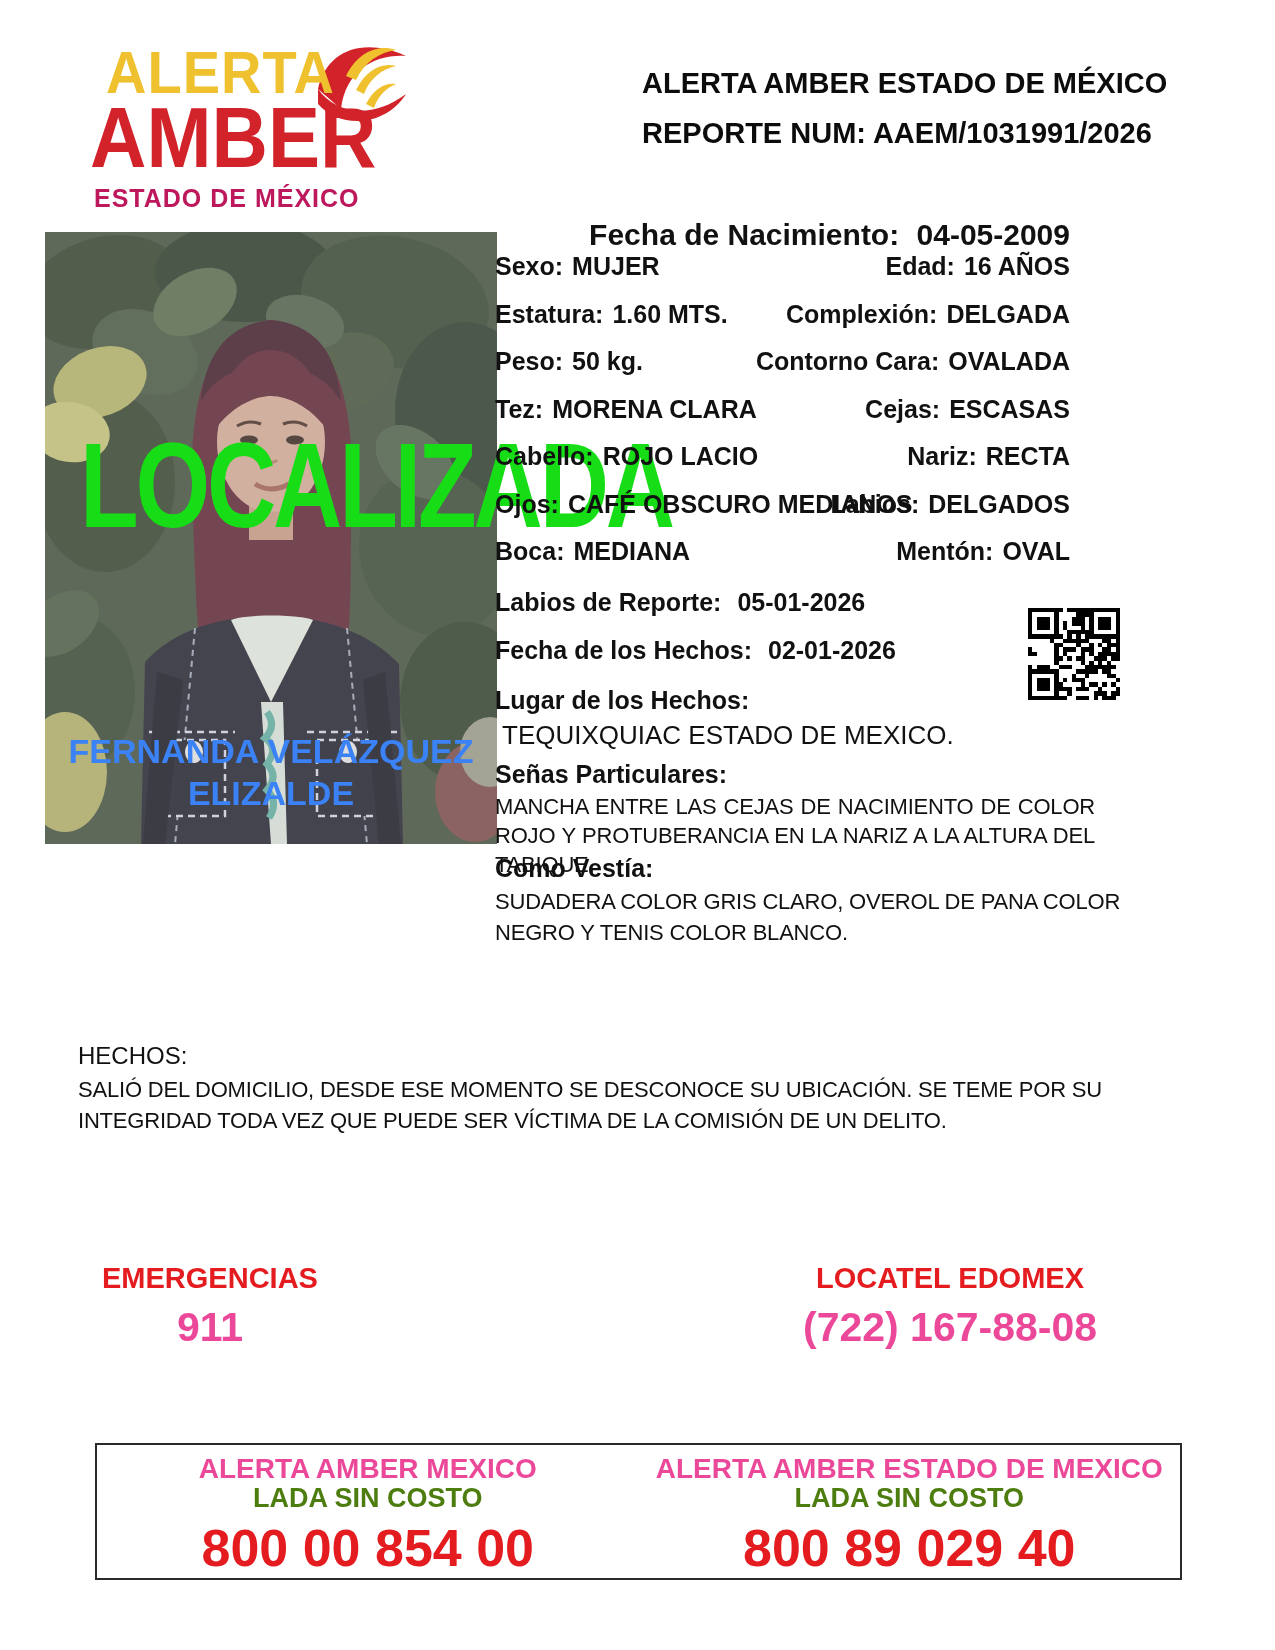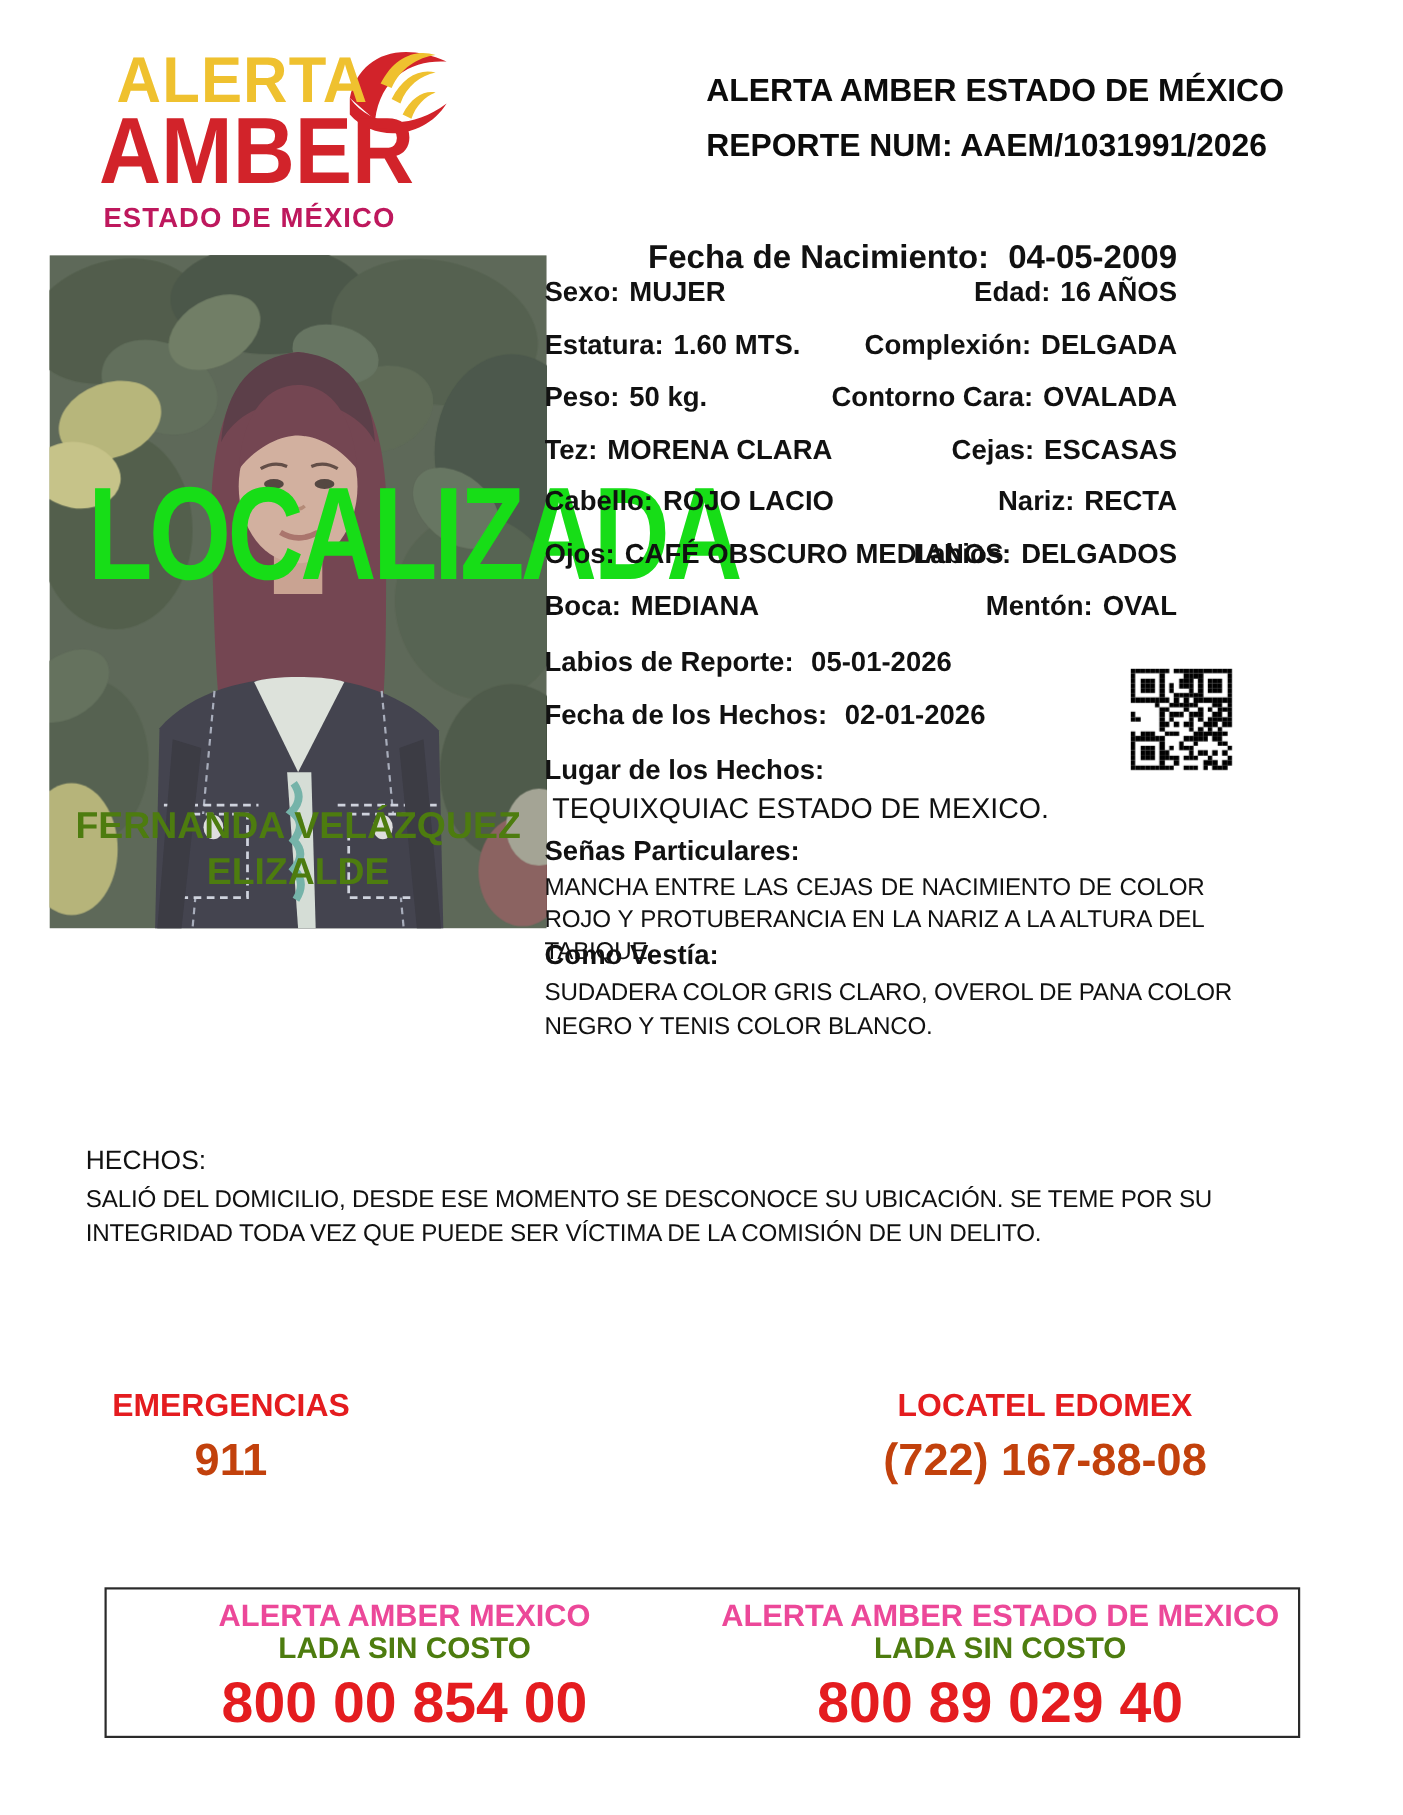--- a/index.html
+++ b/index.html
@@ -23,21 +23,21 @@
   .photo{position:absolute;left:45px;top:232px;width:452px;height:612px;z-index:1;}
   .photo svg{display:block;}
 
   
   .overlay{position:absolute;left:80px;top:425px;z-index:5;font-weight:bold;
            font-size:120px;letter-spacing:-4px;color:#17dd17;white-space:nowrap;
            transform:scaleX(0.80);transform-origin:left center;line-height:1;}
 
   
   .pname{position:absolute;left:45px;top:730px;width:452px;z-index:6;text-align:center;
-         color:#4d7c0f;font-weight:bold;font-size:34px;line-height:42px;}
+         color:#3b82f6;font-weight:bold;font-size:34px;line-height:42px;}
 
   
   .birth{position:absolute;left:495px;top:218px;width:575px;text-align:right;
          font-weight:bold;font-size:30px;z-index:10;white-space:nowrap;}
   .drows{position:absolute;left:495px;top:252px;width:575px;z-index:10;}
   .drow{position:relative;height:47.5px;font-weight:bold;font-size:25px;}
   .drow .lcell{position:absolute;left:0;top:0;white-space:nowrap;}
   .drow .rcell{position:absolute;right:0;top:0;white-space:nowrap;}
   .dl{margin-right:9px;}
   .dates{position:absolute;left:495px;z-index:10;font-weight:bold;font-size:25px;white-space:nowrap;}
@@ -58,21 +58,21 @@
   .qr .on{background:#000;}
 
   
   .hechos-lab{position:absolute;left:78px;top:1042px;font-weight:normal;font-size:24px;}
   .hechos-txt{position:absolute;left:78px;top:1074px;width:1122px;font-size:22px;
               line-height:31px;letter-spacing:-0.2px;}
 
   
   .contact{position:absolute;top:1262px;text-align:center;}
   .contact .clab{color:#e41c1f;font-weight:bold;font-size:29px;}
-  .contact .cnum{color:#c2410c;font-weight:bold;font-size:41px;margin-top:9px;}
+  .contact .cnum{color:#ec4899;font-weight:bold;font-size:41px;margin-top:9px;}
   .c0{left:70px;width:280px;}
   .c1{left:390px;width:350px;}
   .c2{left:770px;width:360px;}
 
   
   .fbox{position:absolute;left:95px;top:1443px;width:1083px;height:133px;
         border:2px solid #2a2a2a;display:flex;}
   .fcol{flex:1;text-align:center;padding-top:9px;}
   .fcol .ftitle{color:#ec4899;font-weight:bold;font-size:28px;line-height:30px;}
   .fcol .fsub{color:#4d7c0f;font-weight:bold;font-size:27px;line-height:29px;}

